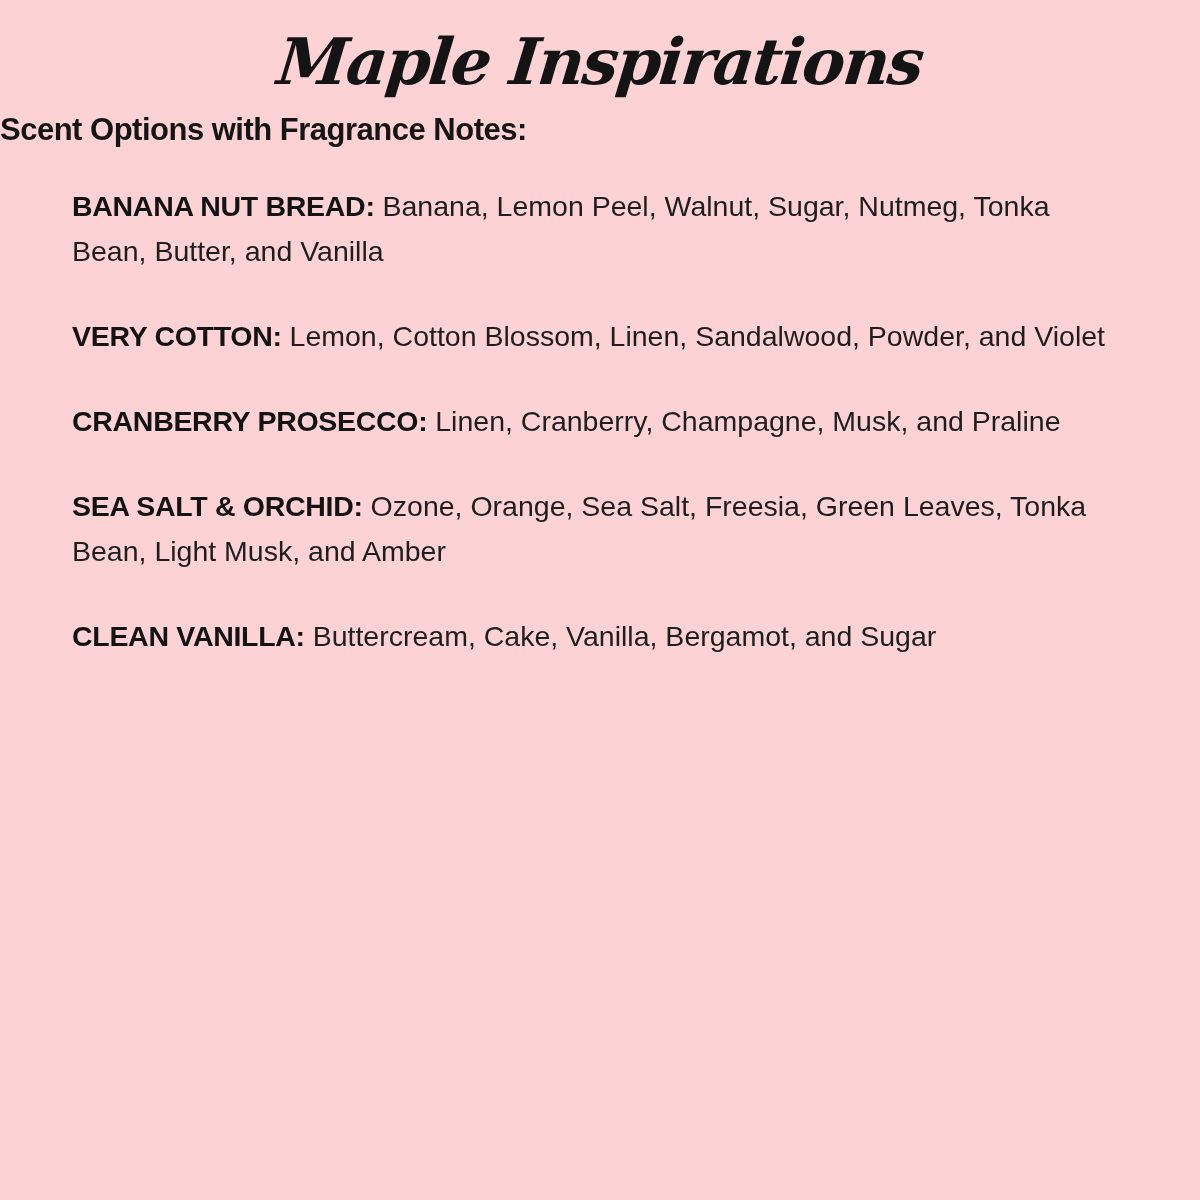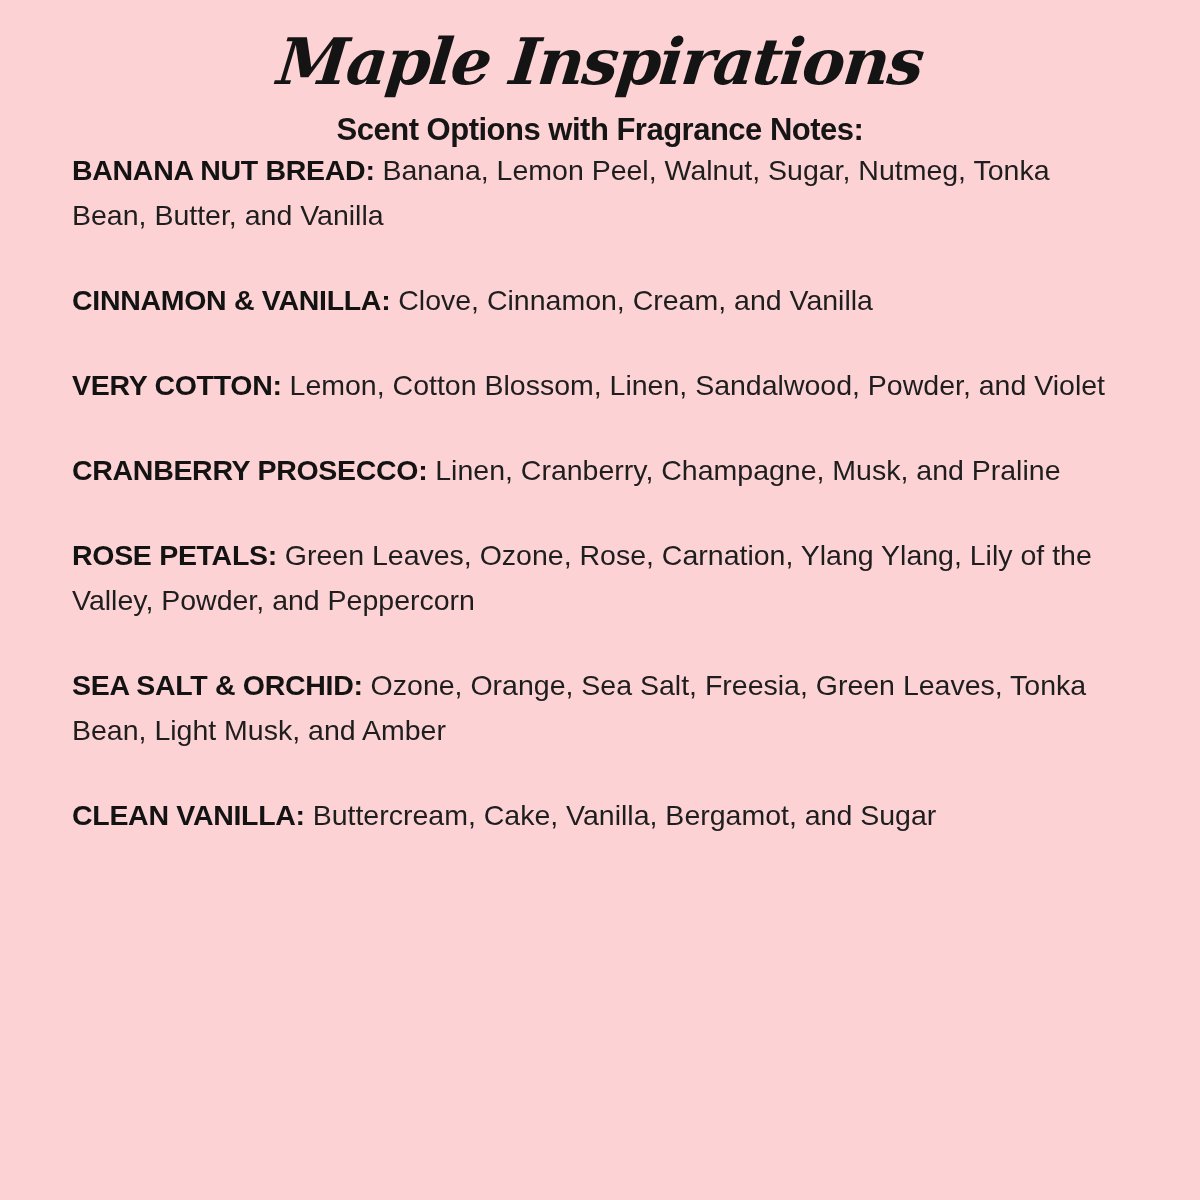--- a/index.html
+++ b/index.html
@@ -27,29 +27,30 @@
     font-style: italic;
     font-weight: 700;
     font-size: 64px;
     line-height: 96px;
     letter-spacing: -2px;
     transform: skewX(-6deg);
     color: #141414;
   }
   .page-subtitle {
     margin: 2px 0 0 0;
-    text-align: center;
+    text-align: left;
     font-family: "Liberation Sans", sans-serif;
     font-weight: 700;
     font-size: 31px;
     line-height: 36px;
     letter-spacing: -0.5px;
     color: #151515;
   }
   .scent-list {
+    margin-top: 36px;
     padding: 0 70px 0 72px;
   }
   .scent {
     margin: 0 0 40px 0;
     font-size: 28.5px;
     line-height: 45px;
     font-weight: 400;
     color: #1e1e1e;
   }
   .scent-name {
@@ -68,40 +69,32 @@
     <h2 class="page-subtitle">Scent Options with Fragrance Notes:</h2>
   </header>
 
   <main class="scent-list">
 
     <p class="scent">
       <strong class="scent-name">BANANA NUT BREAD:</strong>
       <span class="scent-notes">Banana, Lemon Peel, Walnut, Sugar, Nutmeg, Tonka Bean, Butter, and Vanilla</span>
     </p>
 
-    <p class="scent">
-      <strong class="scent-name">CINNAMON &amp; VANILLA:</strong>
-      <span class="scent-notes">Clove, Cinnamon, Cream, and Vanilla</span>
-    </p>
 
     <p class="scent">
       <strong class="scent-name">VERY COTTON:</strong>
       <span class="scent-notes">Lemon, Cotton Blossom, Linen, Sandalwood, Powder, and Violet</span>
     </p>
 
     <p class="scent">
       <strong class="scent-name">CRANBERRY PROSECCO:</strong>
       <span class="scent-notes">Linen, Cranberry, Champagne, Musk, and Praline</span>
     </p>
 
 
-    <p class="scent">
-      <strong class="scent-name">ROSE PETALS:</strong>
-      <span class="scent-notes">Green Leaves, Ozone, Rose, Carnation, Ylang Ylang, Lily of the Valley, Powder, and Peppercorn</span>
-    </p>
 
     <p class="scent">
       <strong class="scent-name">SEA SALT &amp; ORCHID:</strong>
       <span class="scent-notes">Ozone, Orange, Sea Salt, Freesia, Green Leaves, Tonka Bean, Light Musk, and Amber</span>
     </p>
 
     <p class="scent">
       <strong class="scent-name">CLEAN VANILLA:</strong>
       <span class="scent-notes">Buttercream, Cake, Vanilla, Bergamot, and Sugar</span>
     </p>

